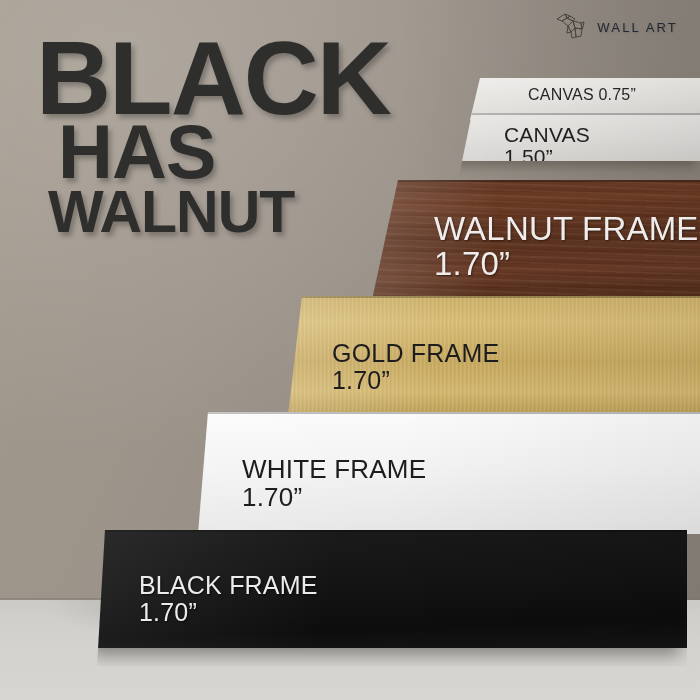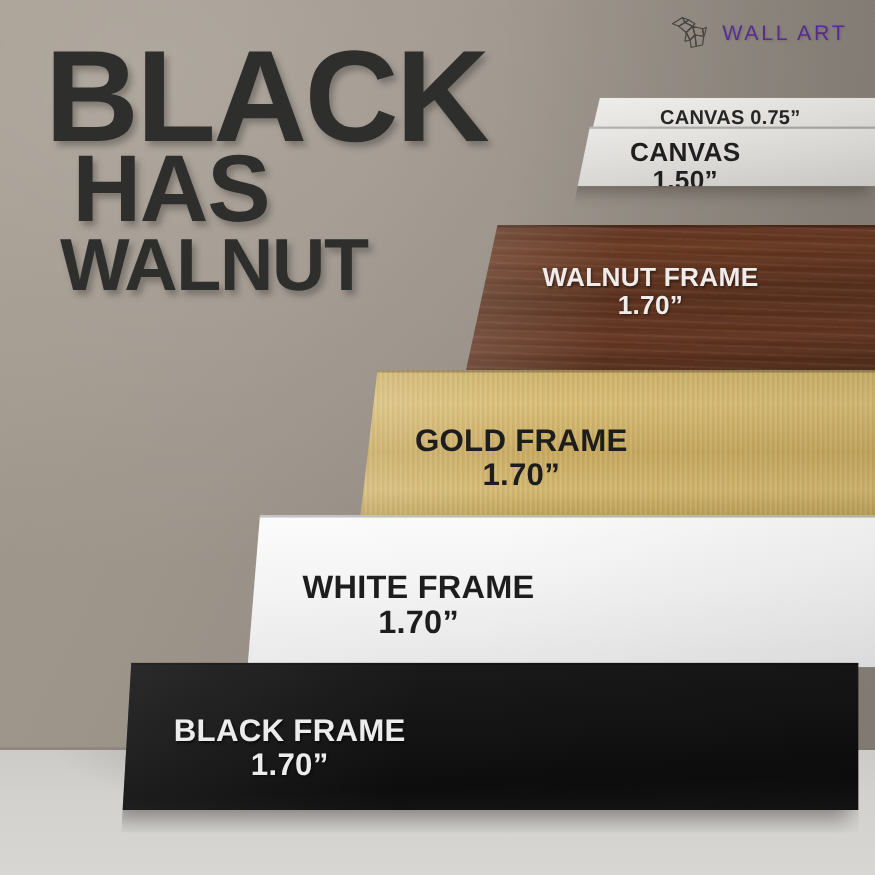--- a/index.html
+++ b/index.html
@@ -51,69 +51,69 @@
   .h-options{font-size:59px;display:block;padding-left:12px;margin-top:2px;letter-spacing:-1px;}
 
   
   .logo{
     position:absolute;right:22px;top:12px;
     display:flex;align-items:center;gap:9px;
     opacity:.85;
   }
   .logo svg{display:block;}
   .logo-text{
-    color:#4c1d95;font-size:17px;letter-spacing:2.2px;
+    color:#0f172a;font-size:13px;letter-spacing:2.2px;
     font-family:"Liberation Sans",sans-serif;font-weight:400;
     text-shadow:1px 1px 2px rgba(40,38,34,.25);
   }
 
   
   .slab{position:absolute;overflow:hidden;}
   .slab .face{position:absolute;inset:0;}
   .slab .lbl{
-    position:absolute;font-weight:bold;line-height:1.06;
-    letter-spacing:.2px;white-space:pre-line;text-align:center;
+    position:absolute;font-weight:normal;line-height:1.06;
+    letter-spacing:.2px;white-space:pre-line;
   }
   .slab .sheen{
     position:absolute;inset:0;
     background:linear-gradient(100deg, rgba(255,255,255,.16) 0%, rgba(255,255,255,0) 38%, rgba(0,0,0,.05) 100%);
     pointer-events:none;
   }
   .slab .dropshadow{
     position:absolute;left:0;right:0;top:-14px;height:16px;
     background:linear-gradient(180deg, rgba(0,0,0,0) 0%, rgba(0,0,0,.28) 100%);
     pointer-events:none;
   }
 
   
   #slab-canvas-075{left:470px;top:78px;width:230px;height:42px;
     clip-path:polygon(10px 0, 230px 0, 230px 42px, 0 42px);
     box-shadow:-3px 4px 9px rgba(45,42,38,.35);}
   #slab-canvas-075 .face{background:linear-gradient(180deg,#ebeae7 0%,#e2e1dd 55%,#d8d7d3 100%);}
   #slab-canvas-075 .lbl{left:58px;top:9px;font-size:16px;color:#262626;}
 
   
-  #slab-canvas-150{left:458px;top:101px;width:242px;height:48px;
+  #slab-canvas-150{left:458px;top:113px;width:242px;height:48px;
     clip-path:polygon(14px 0, 242px 0, 242px 68px, 0 68px);
     box-shadow:-4px 5px 11px rgba(45,42,38,.38);}
   #slab-canvas-150 .face{background:linear-gradient(180deg,#e6e5e2 0%,#dedddа 50%,#d2d1cd 100%);
     background:linear-gradient(180deg,#e6e5e2 0%,#dddcd9 50%,#d2d1cd 100%);}
   #slab-canvas-150 .lbl{left:46px;top:11px;font-size:21px;color:#1f1f1f;}
 
   
   #slab-walnut{left:372px;top:180px;width:328px;height:120px;
     clip-path:polygon(26px 0, 328px 0, 328px 120px, 0 120px);
     box-shadow:-6px 6px 14px rgba(40,36,32,.45);}
   #slab-walnut .face{
     background:
       repeating-linear-gradient(2deg, rgba(255,255,255,.045) 0px, rgba(255,255,255,.045) 1px, rgba(0,0,0,.05) 2px, rgba(0,0,0,0) 6px),
       repeating-linear-gradient(0deg, rgba(0,0,0,.07) 0px, rgba(0,0,0,0) 3px, rgba(255,255,255,.03) 7px, rgba(0,0,0,0) 12px),
       linear-gradient(178deg,#5f3420 0%, #6b3a22 18%, #5a301c 48%, #663722 74%, #4e2917 100%);
   }
-  #slab-walnut .lbl{left:62px;top:32px;font-size:21px;color:#efeceb;
+  #slab-walnut .lbl{left:62px;top:32px;font-size:33px;color:#efeceb;
     text-shadow:1px 1px 2px rgba(0,0,0,.45);}
 
   
   #slab-gold{left:288px;top:296px;width:412px;height:120px;
     clip-path:polygon(14px 0, 412px 0, 412px 120px, 0 120px);
     box-shadow:-6px 6px 14px rgba(40,36,32,.45);}
   #slab-gold .face{
     background:
       repeating-linear-gradient(90deg, rgba(255,255,255,.09) 0px, rgba(255,255,255,.09) 1px, rgba(120,90,25,.07) 2px, rgba(0,0,0,0) 4px),
       linear-gradient(180deg,#cdb169 0%, #d8bd76 22%, #c7a95f 55%, #d3b76f 80%, #b99d54 100%);

